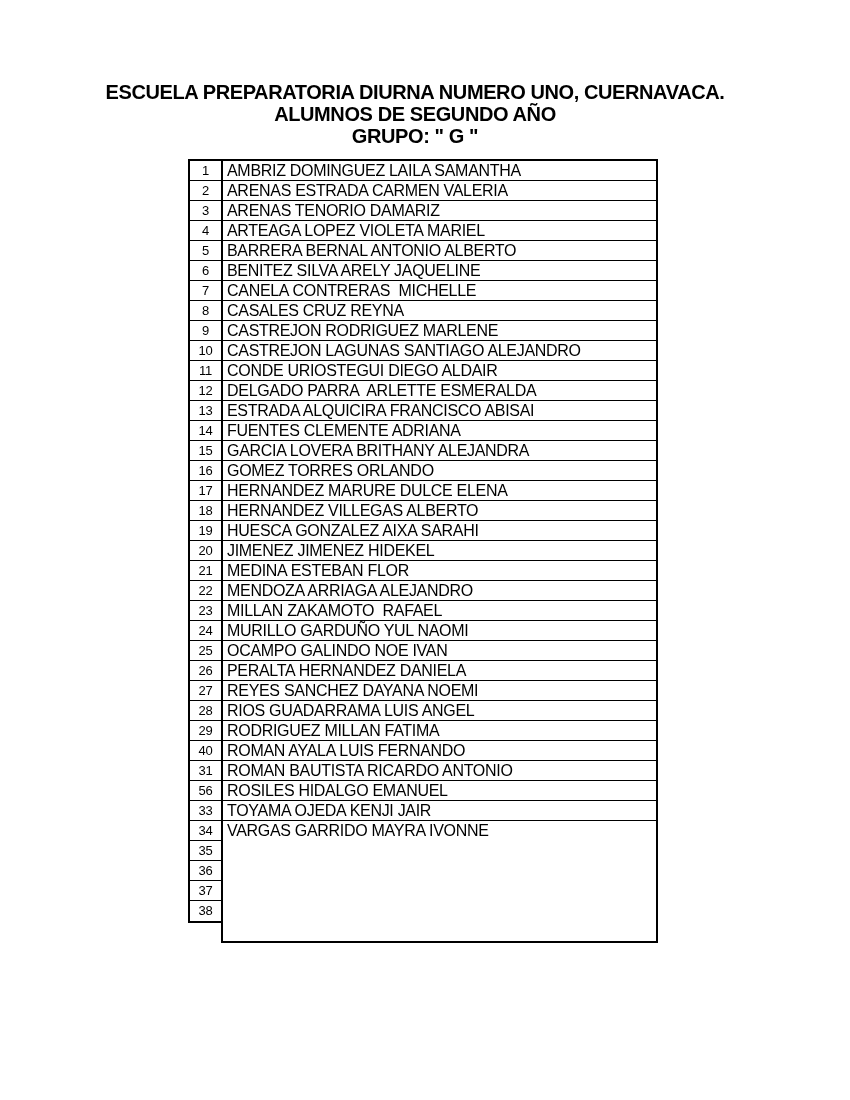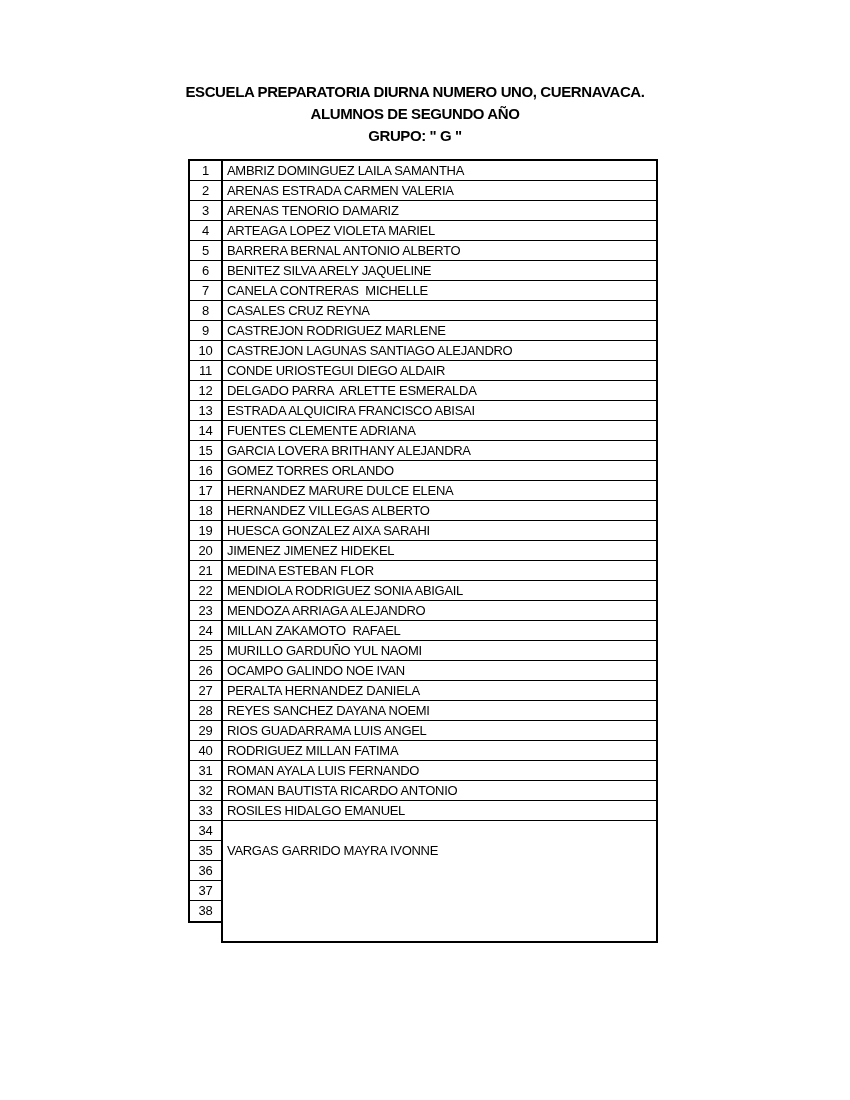--- a/index.html
+++ b/index.html
@@ -18,21 +18,21 @@
     width: 850px; height: 1100px;
     background: #ffffff;
   }
   .doc-header {
     position: absolute;
     top: 81px;
     left: 90px;
     width: 650px;
     text-align: center;
     font-weight: bold;
-    font-size: 15px;
+    font-size: 20px;
     letter-spacing: -0.4px;
     line-height: 22px;
   }
   .number-column {
     position: absolute;
     left: 188px;
     top: 159px;
     width: 35px;
     height: 764px; 
     border: 2px solid #000000;
@@ -53,27 +53,27 @@
     text-align: center;
     font-size: 13px;
     letter-spacing: -0.2px;
     line-height: 19px;
   }
   .num-row:last-child { border-bottom: none; }
   .name-row {
     height: 20px;
     border-bottom: 1.4px solid #000000;
     padding-left: 4px;
-    font-size: 13px;
+    font-size: 16px;
     letter-spacing: -0.3px;
     line-height: 19px;
     white-space: pre;
     overflow: hidden;
   }
-  .name-row:last-child { border-bottom: none; margin-top: 20px; }
+  .name-row:last-child { border-bottom: none; }
 </style>
 </head>
 <body>
 
 <div class="page">
 
   <div class="doc-header">
     <div>ESCUELA PREPARATORIA DIURNA NUMERO UNO, CUERNAVACA.</div>
     <div>ALUMNOS DE SEGUNDO AÑO</div>
     <div>GRUPO: " G "</div>
@@ -105,21 +105,21 @@
         <div class="num-row">22</div>
         <div class="num-row">23</div>
         <div class="num-row">24</div>
         <div class="num-row">25</div>
         <div class="num-row">26</div>
         <div class="num-row">27</div>
         <div class="num-row">28</div>
         <div class="num-row">29</div>
         <div class="num-row">40</div>
         <div class="num-row">31</div>
-        <div class="num-row">32</div>
+        <div class="num-row">56</div>
         <div class="num-row">33</div>
         <div class="num-row">34</div>
         <div class="num-row">35</div>
         <div class="num-row">36</div>
         <div class="num-row">37</div>
         <div class="num-row">38</div>
       </div>
     <div class="name-column">
         <div class="name-row">AMBRIZ DOMINGUEZ LAILA SAMANTHA</div>
         <div class="name-row">ARENAS ESTRADA CARMEN VALERIA</div>
@@ -135,29 +135,29 @@
         <div class="name-row">DELGADO PARRA  ARLETTE ESMERALDA</div>
         <div class="name-row">ESTRADA ALQUICIRA FRANCISCO ABISAI</div>
         <div class="name-row">FUENTES CLEMENTE ADRIANA</div>
         <div class="name-row">GARCIA LOVERA BRITHANY ALEJANDRA</div>
         <div class="name-row">GOMEZ TORRES ORLANDO</div>
         <div class="name-row">HERNANDEZ MARURE DULCE ELENA</div>
         <div class="name-row">HERNANDEZ VILLEGAS ALBERTO</div>
         <div class="name-row">HUESCA GONZALEZ AIXA SARAHI</div>
         <div class="name-row">JIMENEZ JIMENEZ HIDEKEL</div>
         <div class="name-row">MEDINA ESTEBAN FLOR</div>
-        <div class="name-row">MENDIOLA RODRIGUEZ SONIA ABIGAIL</div>
         <div class="name-row">MENDOZA ARRIAGA ALEJANDRO</div>
         <div class="name-row">MILLAN ZAKAMOTO  RAFAEL</div>
         <div class="name-row">MURILLO GARDUÑO YUL NAOMI</div>
         <div class="name-row">OCAMPO GALINDO NOE IVAN</div>
         <div class="name-row">PERALTA HERNANDEZ DANIELA</div>
         <div class="name-row">REYES SANCHEZ DAYANA NOEMI</div>
         <div class="name-row">RIOS GUADARRAMA LUIS ANGEL</div>
         <div class="name-row">RODRIGUEZ MILLAN FATIMA</div>
         <div class="name-row">ROMAN AYALA LUIS FERNANDO</div>
         <div class="name-row">ROMAN BAUTISTA RICARDO ANTONIO</div>
         <div class="name-row">ROSILES HIDALGO EMANUEL</div>
+        <div class="name-row">TOYAMA OJEDA KENJI JAIR</div>
         <div class="name-row">VARGAS GARRIDO MAYRA IVONNE</div>
       </div>
   </div>
 
 </div>
 
 </body></html>

